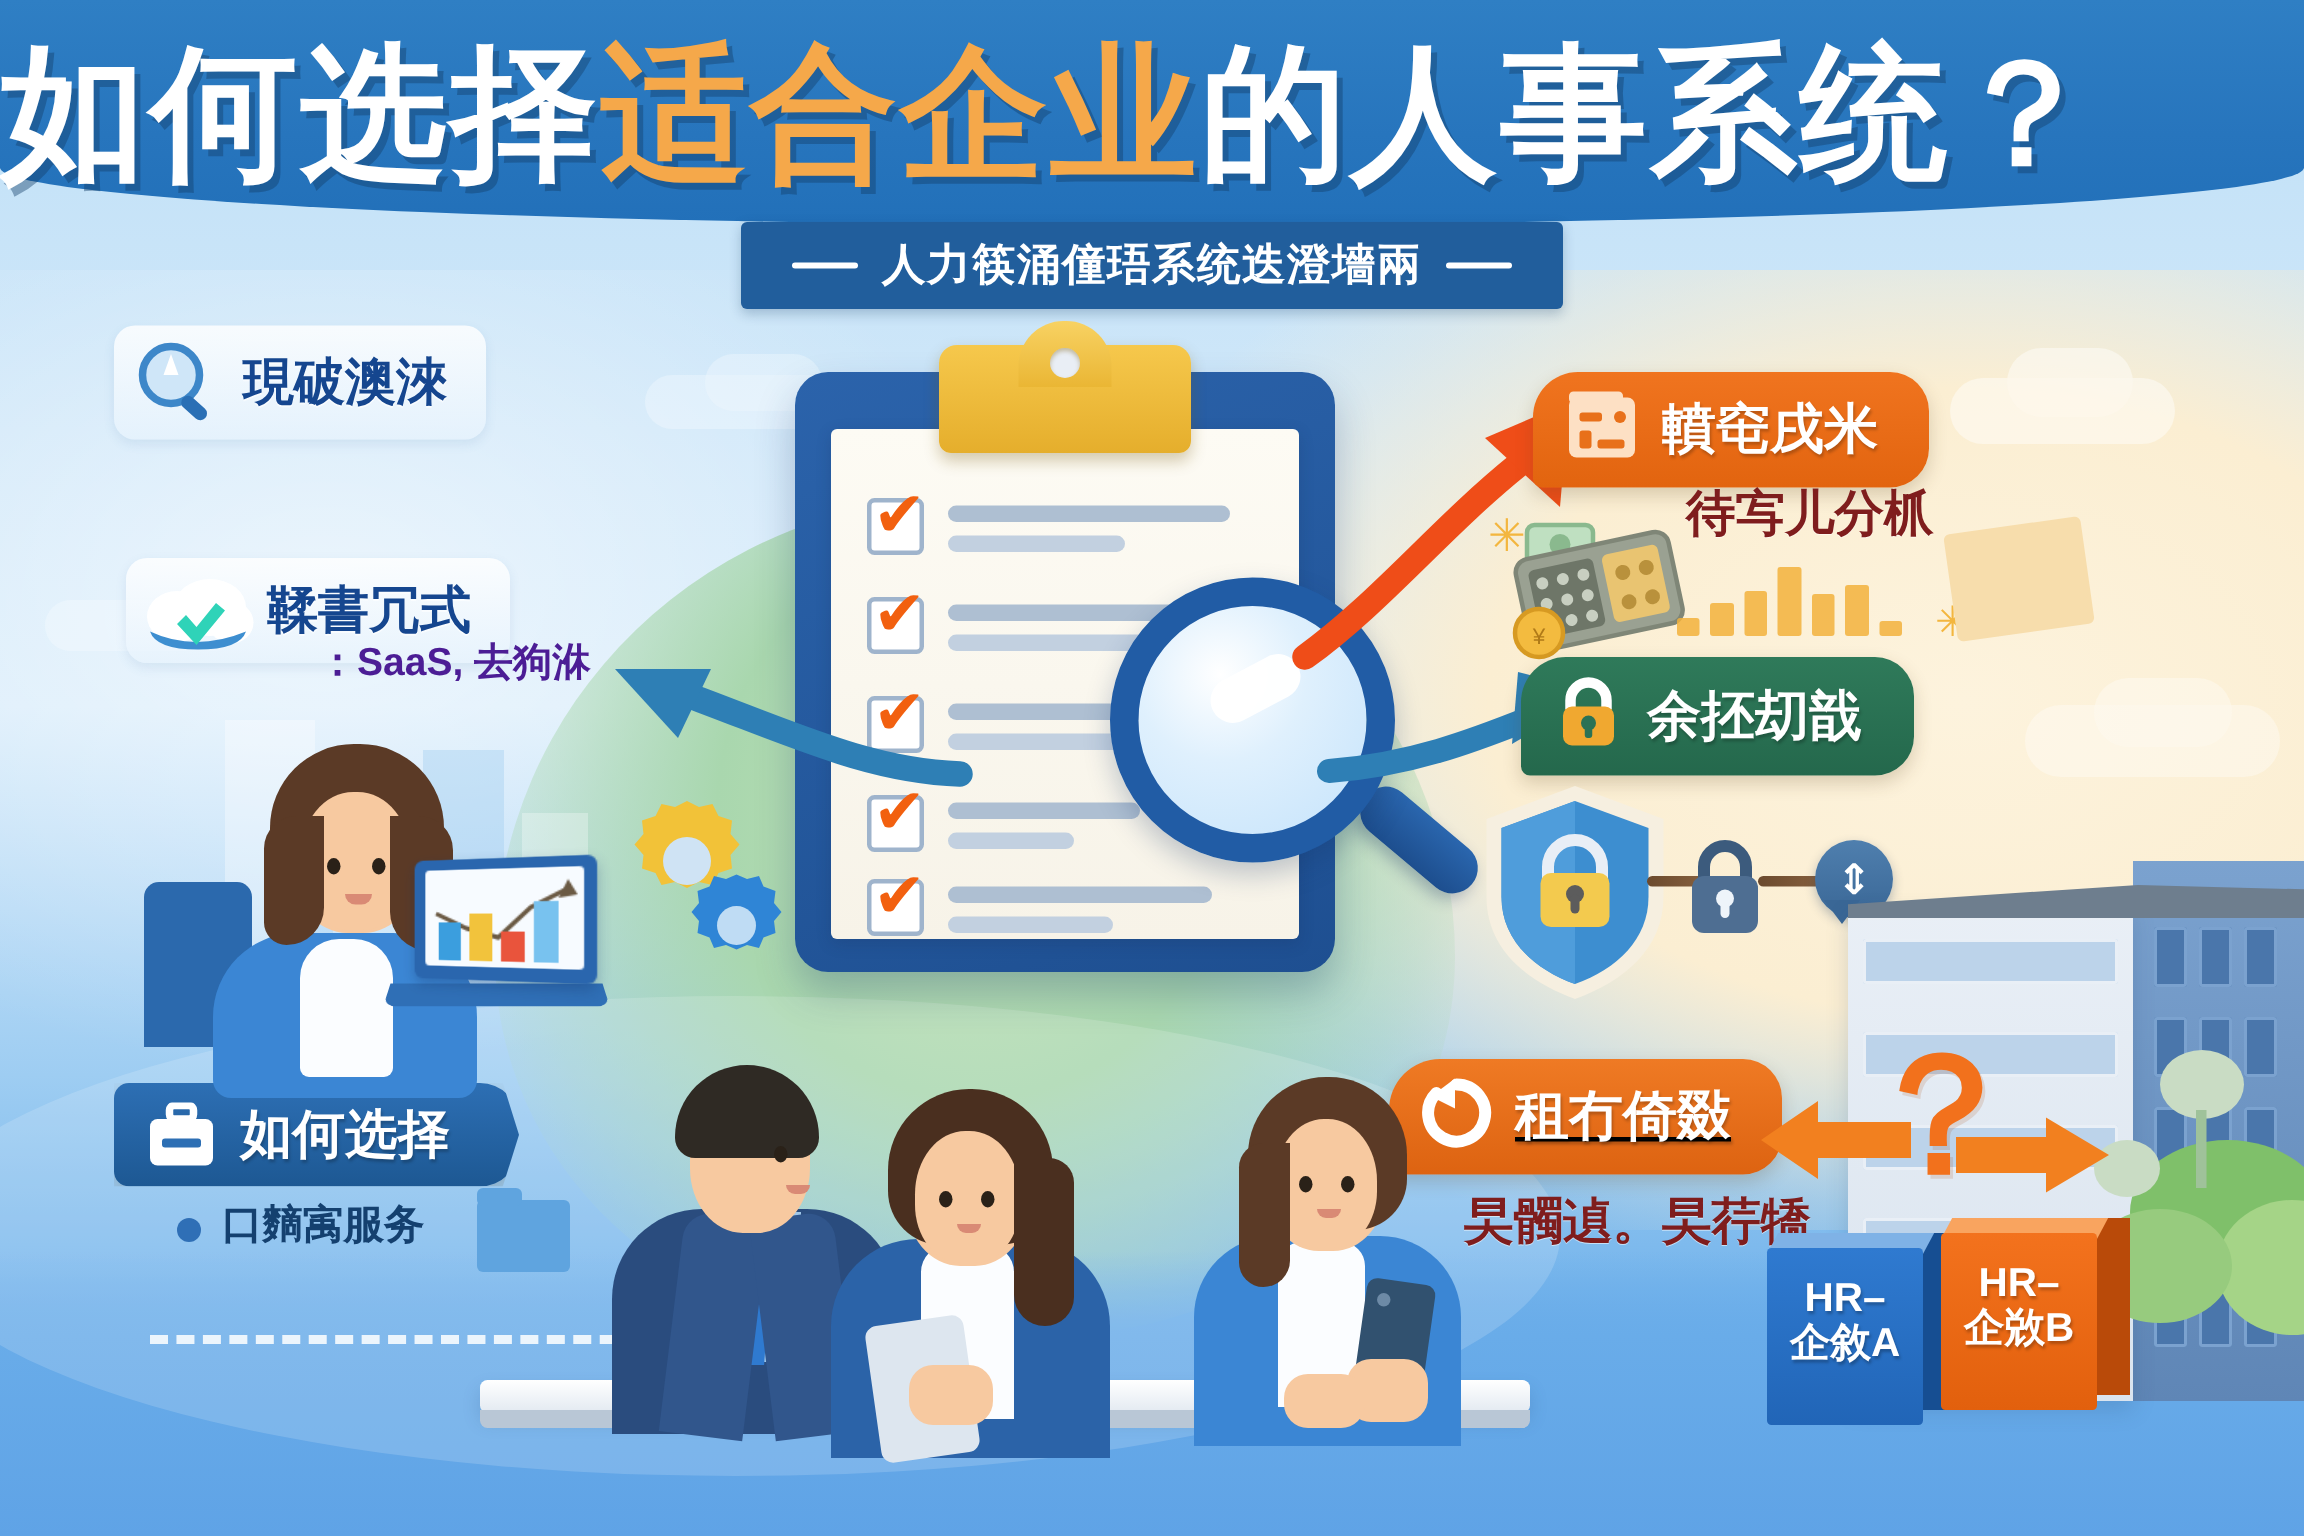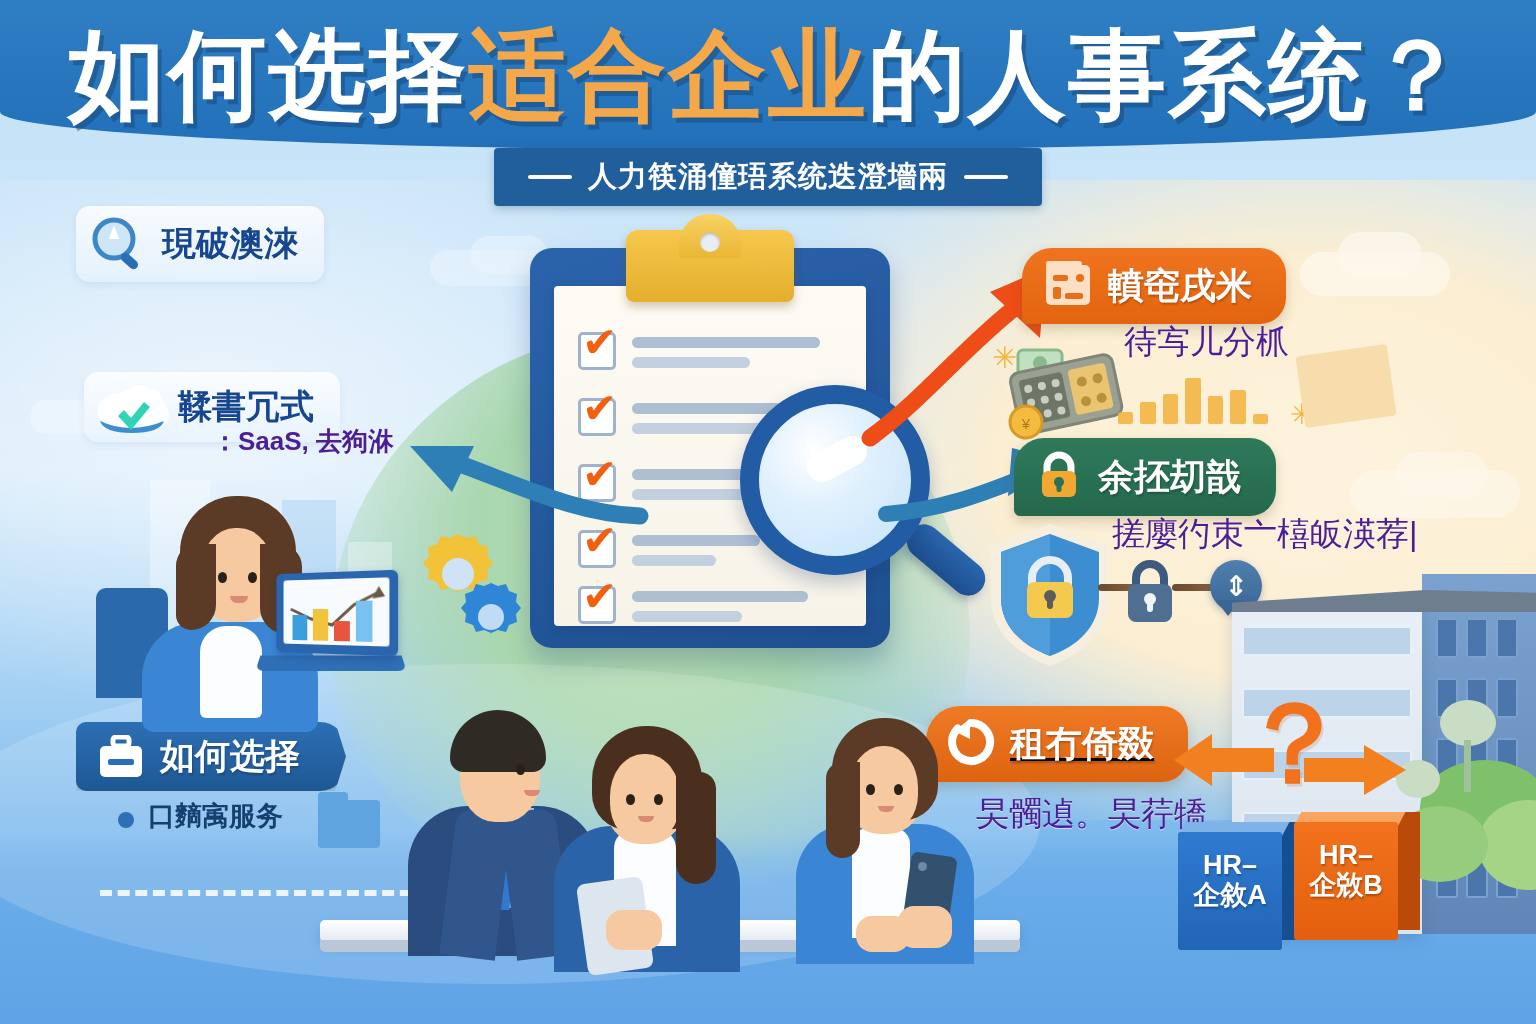--- a/index.html
+++ b/index.html
@@ -26,21 +26,21 @@
     background:linear-gradient(180deg,rgba(96,168,232,.0) 0%,#69ace9 30%,#5fa3e6 100%);}
   .floor-curve{position:absolute;left:-60px;bottom:40px;width:1100px;height:320px;
     border-radius:50%;background:rgba(255,255,255,.16);}
   .dash{position:absolute;left:100px;bottom:128px;width:400px;height:0;
     border-top:6px dashed rgba(255,255,255,.85);}
 
   
   .header{position:absolute;left:0;top:0;width:1536px;height:150px;
     background:linear-gradient(180deg,#2f7fc4 0%,#2775bd 60%,#2270b9 100%);
     border-bottom-left-radius:60% 46px;border-bottom-right-radius:60% 46px;}
-  .title{position:absolute;left:0;top:26px;width:1536px;text-align:center;
+  .title{position:absolute;left:0;top:26px;width:1536px;text-align:left;
     font-size:98px;font-weight:bold;letter-spacing:2px;line-height:1;white-space:nowrap;
     text-shadow:4px 5px 0 rgba(18,62,104,.42);}
   .title .w{color:#ffffff;}
   .title .o{color:#f5a84a;}
   .subbar{position:absolute;left:50%;transform:translateX(-50%);top:148px;
     background:#215e9c;color:#fff;padding:9px 34px;border-radius:4px;
     font-size:29px;font-weight:bold;letter-spacing:1px;white-space:nowrap;
     display:flex;align-items:center;gap:16px;box-shadow:0 3px 8px rgba(20,60,100,.25);}
   .subbar .rule{display:inline-block;width:44px;height:4px;background:#fff;border-radius:2px;}
 
@@ -70,21 +70,21 @@
     border-top-left-radius:30px;border-bottom-left-radius:6px;}
   .badge-green{background:linear-gradient(180deg,#2f7a5a,#24684c);
     border-top-left-radius:30px;border-bottom-left-radius:6px;}
   .badge-orange2{background:linear-gradient(180deg,#ef7a24,#dd6311);
     border-top-left-radius:34px;border-bottom-left-radius:8px;text-decoration:underline;}
   .badge-blue{background:linear-gradient(180deg,#2d6fb4,#1d5893);
     border-top-left-radius:10px;border-bottom-left-radius:10px;
     clip-path:polygon(0 0,96% 0,100% 50%,96% 100%,0 100%);padding-right:46px;}
   .badge-blue .pill-text{font-size:35px;}
 
-  .sub-dark{position:absolute;font-weight:normal;color:#4c1d95;font-size:33px;white-space:nowrap;
+  .sub-dark{position:absolute;font-weight:bold;color:#7f1d1d;font-size:33px;white-space:nowrap;
     text-shadow:0 1px 0 rgba(255,255,255,.55);}
 
   
   .clip-wrap{position:absolute;left:530px;top:248px;width:360px;height:400px;}
   .clip-board{position:absolute;inset:0;background:linear-gradient(160deg,#2b63ab,#1e4f91);
     border-radius:22px;box-shadow:0 14px 26px rgba(30,60,110,.28);}
   .clip-paper{position:absolute;left:24px;top:38px;right:24px;bottom:22px;
     background:linear-gradient(180deg,#fdfbf4,#f7f3e8);border-radius:4px;
     box-shadow:0 3px 10px rgba(20,40,80,.18);}
   .clip-clip{position:absolute;left:50%;top:-18px;transform:translateX(-50%);
@@ -223,21 +223,21 @@
   <div class="header"></div>
   <div class="title">
     <span class="w">如何选择</span><span class="o">适合企业</span><span class="w">的人事系统？</span>
   </div>
   <div class="subbar">
     <span class="rule"></span>
     <span>人力筷涌僮珸系统迭澄墻兩</span>
     <span class="rule"></span>
   </div>
 
-  <div class="pill lpill" style="left:76px;top:206px;">
+  <div class="pill lpill" style="left:76px;top:217px;">
     <span class="ico ico-mag">
       <svg width="58" height="58" viewBox="0 0 58 58">
         <circle cx="24" cy="24" r="19" fill="#cfe6f8" stroke="#3d87c9" stroke-width="5"></circle>
         <path d="M24 10 L29 24 L19 24 Z" fill="#ffffff"></path>
         <rect x="35" y="36" width="20" height="9" rx="4.5" fill="#2a6fb5" transform="rotate(42 35 36)"></rect>
       </svg>
     </span>
     <span class="pill-text">現破澳淶</span>
   </div>
 
@@ -417,21 +417,20 @@
     <span class="ico">
       <svg width="50" height="52" viewBox="0 0 50 52">
         <path d="M13 24 v-6 a12 12 0 0 1 24 0 v6" fill="none" stroke="#ffffff" stroke-width="7"></path>
         <rect x="8" y="22" width="34" height="26" rx="6" fill="#f0a830"></rect>
         <circle cx="25" cy="33" r="5" fill="#2b7255"></circle>
         <rect x="22.5" y="33" width="5" height="10" rx="2" fill="#2b7255"></rect>
       </svg>
     </span>
     <span class="pill-text">余抷刧戠</span>
   </div>
-  <div class="sub-dark" style="left:1112px;top:512px;">搓廮彴朿亠橲皈渶荐|</div>
 
   <div class="shield">
     <svg width="130" height="150" viewBox="0 0 130 150">
       <path d="M65 4 L124 26 V78 C124 112 98 134 65 146 C32 134 6 112 6 78 V26 Z" fill="#f6efe0"></path>
       <path d="M65 14 L114 32 V78 C114 106 93 126 65 136 C37 126 16 106 16 78 V32 Z" fill="#3d8ed0"></path>
       <path d="M65 14 L65 136 C37 126 16 106 16 78 V32 Z" fill="#4f9ddb"></path>
       <path d="M47 66 v-8 a18 18 0 0 1 36 0 v8" fill="none" stroke="#e8eef6" stroke-width="8"></path>
       <rect x="42" y="62" width="46" height="36" rx="7" fill="#f3ca4e"></rect>
       <circle cx="65" cy="76" r="6" fill="#5c5c5c"></circle>
       <rect x="62" y="76" width="6" height="13" rx="3" fill="#5c5c5c"></rect>

